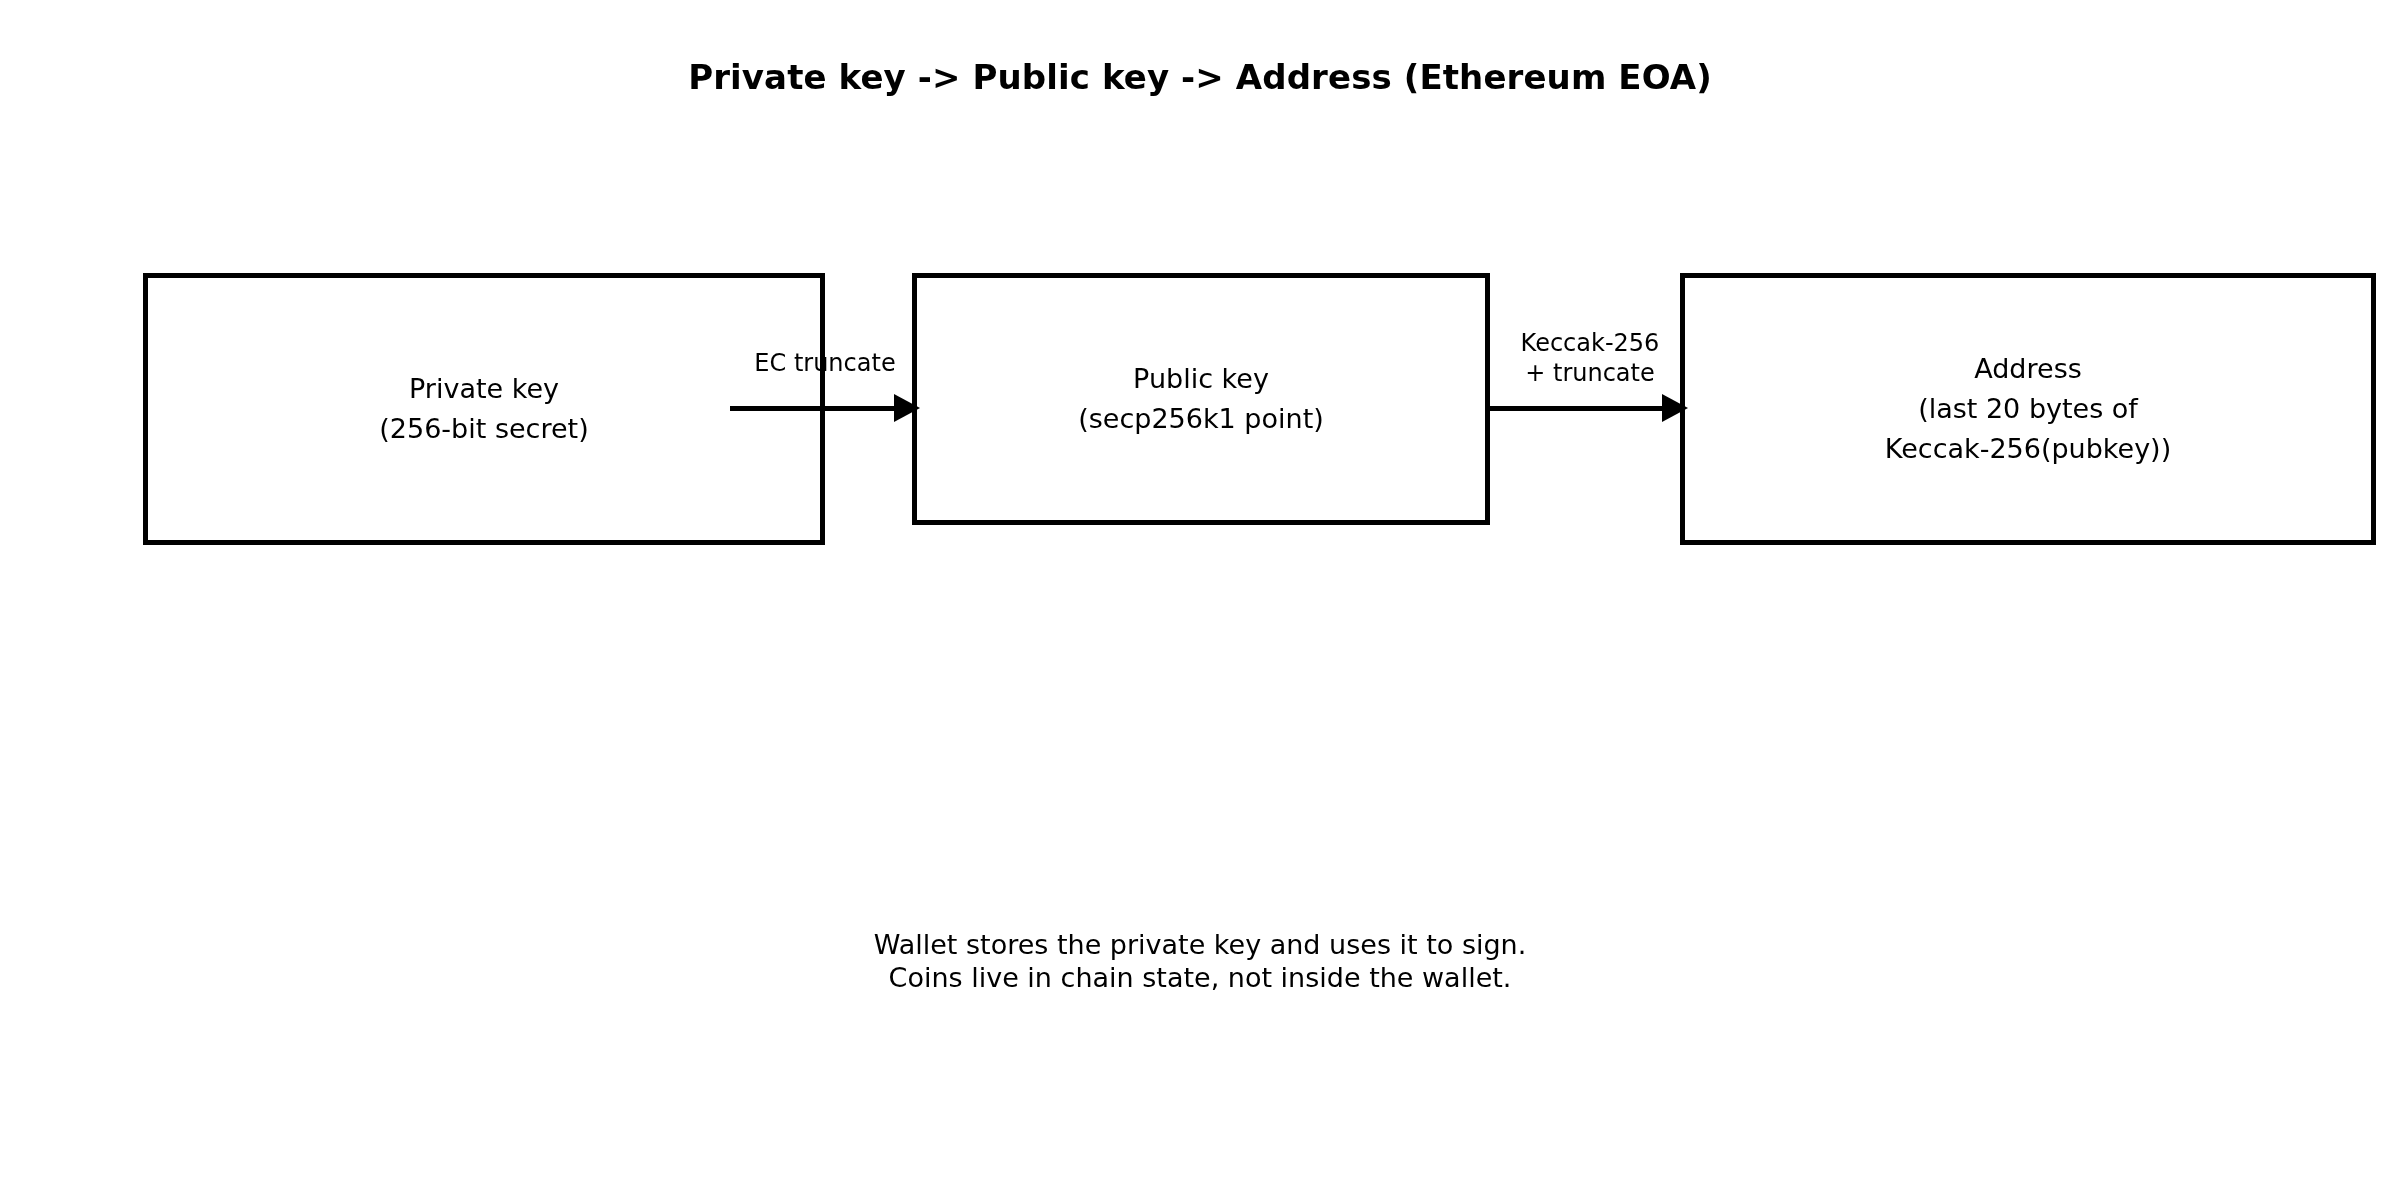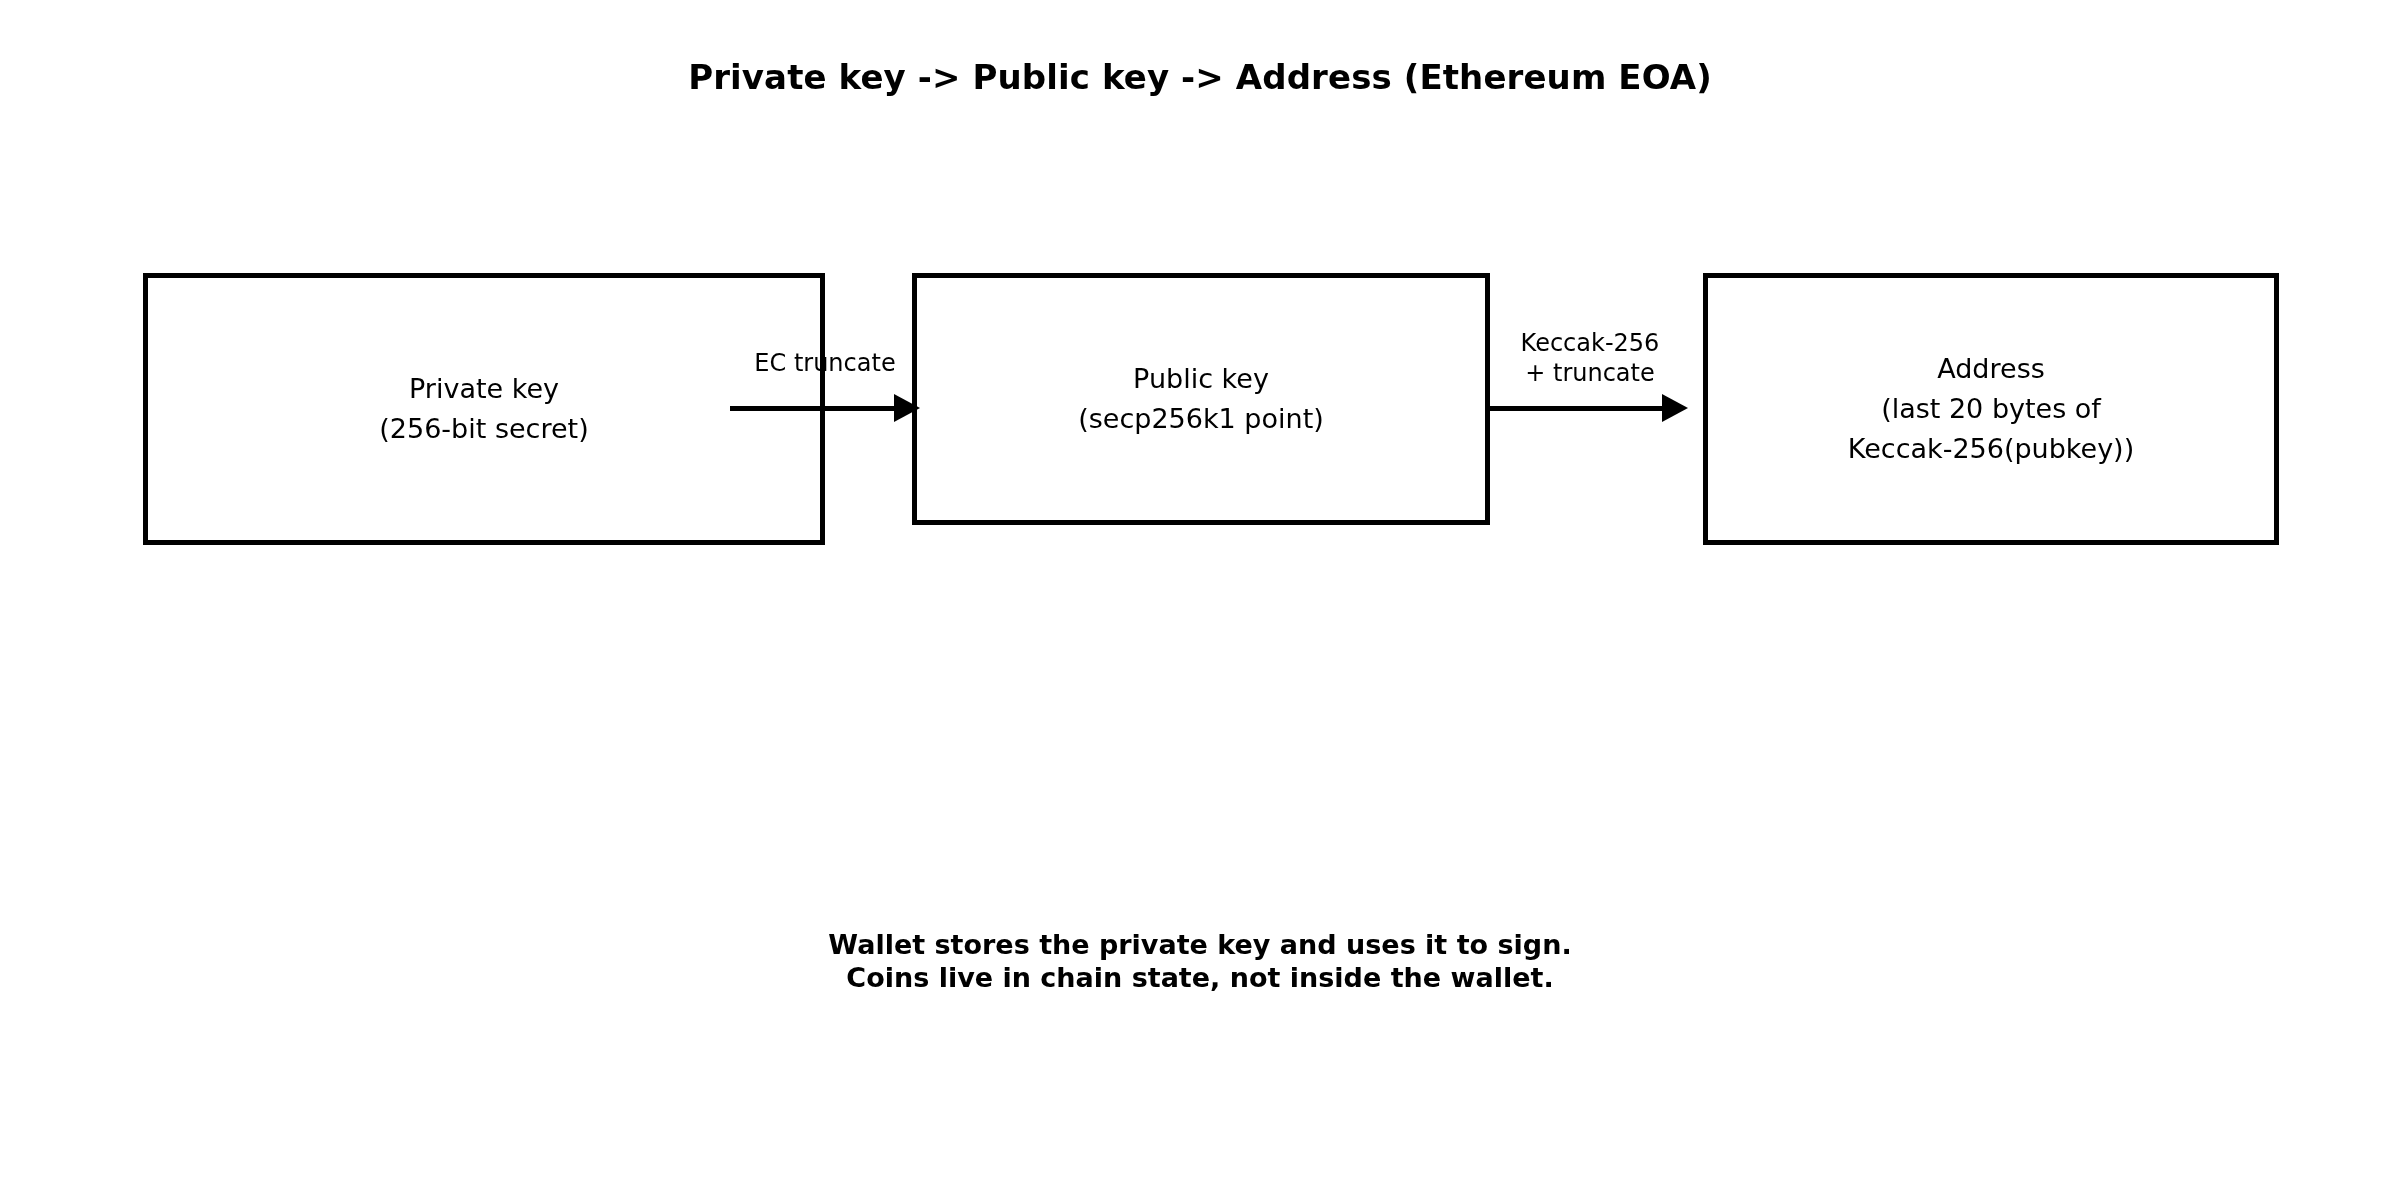--- a/index.html
+++ b/index.html
@@ -51,21 +51,21 @@
   .node-label {
     font-size: 27px;
     line-height: 40px;
     text-align: center;
     white-space: pre-line;
     font-weight: 400;
   }
 
   #box-private-key { left: 143px;  top: 273px; width: 682px; height: 272px; }
   #box-public-key  { left: 912px;  top: 273px; width: 578px; height: 252px; }
-  #box-address     { left: 1680px; top: 273px; width: 576px; height: 272px; margin-left: 23px; }
+  #box-address     { left: 1680px; top: 273px; width: 696px; height: 272px; }
 
   
   .edge {
     position: absolute;
     height: 40px;
   }
   .edge .edge-line {
     position: absolute;
     left: 0;
     top: 18px;
@@ -112,21 +112,21 @@
   
   .footer-note {
     position: absolute;
     left: 0;
     top: 928px;
     width: 2400px;
     text-align: center;
     font-size: 27px;
     line-height: 33px;
     white-space: pre-line;
-    font-weight: 700;
+    font-weight: 400;
   }
 </style>
 </head>
 <body>
 
 <div class="canvas">
 
   <div class="diagram-title">Private key -&gt; Public key -&gt; Address (Ethereum EOA)</div>
 
   <div class="node-box" id="box-private-key">

